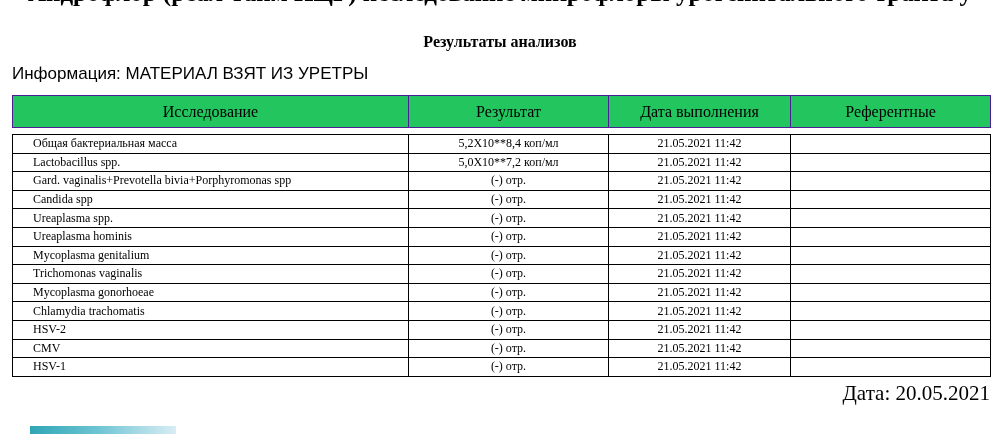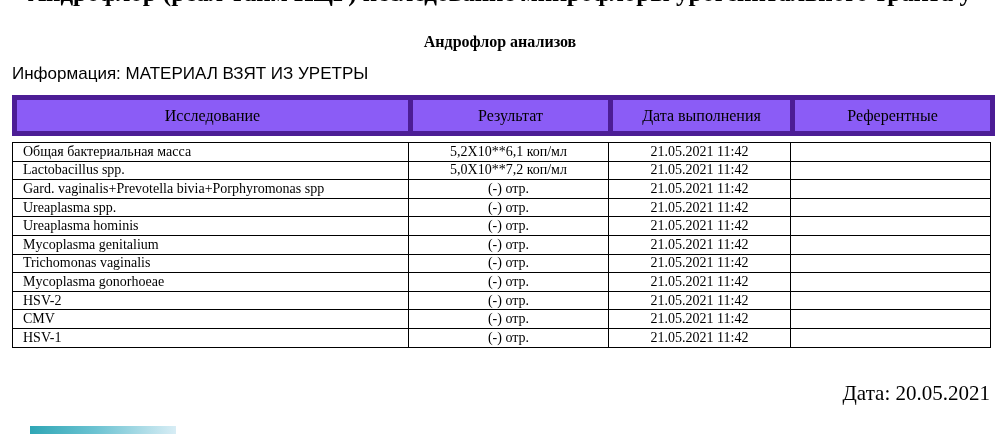--- a/index.html
+++ b/index.html
@@ -30,34 +30,34 @@
     font-family:"Liberation Sans", sans-serif;
     font-size:17px;
   }
   .tbl-wrap{position:absolute;top:95px;left:12px;width:978px;}
   table{border-collapse:collapse;table-layout:fixed;width:978px;}
   col.c1{width:396px;}
   col.c2{width:200px;}
   col.c3{width:182px;}
   col.c4{width:200px;}
   .head-table th{
-    border:5px solid #4c1d95;
+    border:1px solid #4c1d95;
     font-weight:normal;
     font-size:16px;
     height:31px;
     text-align:center;
-    background:#8b5cf6;
+    background:#22c55e;
     padding:0 4px;
   }
   .body-table{margin-top:6px;}
   .body-table td{
     border:1px solid #000;
-    font-size:14px;
+    font-size:12px;
     height:17.6px;
-    padding:0 10px;
+    padding:0 20px;
     overflow:hidden;white-space:nowrap;
   }
   .body-table td.name{text-align:left;}
   .body-table td.result,.body-table td.date{text-align:center;}
   .footer-dates{
     position:absolute;right:10px;top:382px;
     text-align:right;font-size:21px;line-height:22px;
     font-family:"Liberation Serif", serif;
   }
   .logo-strip{
@@ -67,21 +67,21 @@
 </style>
 </head>
 <body>
 
 <div class="page">
 
   <div class="clipped-header">
     <span>Андрофлор (реал-тайм ПЦР) исследование микрофлоры урогенитального тракта у мужчин — д</span>
   </div>
 
-  <div class="doc-title">Андрофлор анализов</div>
+  <div class="doc-title">Результаты анализов</div>
 
   <div class="info-line">Информация: МАТЕРИАЛ ВЗЯТ ИЗ УРЕТРЫ</div>
 
   <div class="tbl-wrap">
     <table class="head-table">
       <colgroup>
           <col class="c1">
           <col class="c2">
           <col class="c3">
           <col class="c4">
@@ -99,32 +99,38 @@
     <table class="body-table">
       <colgroup>
           <col class="c1">
           <col class="c2">
           <col class="c3">
           <col class="c4">
         </colgroup>
       <tbody>
           <tr>
             <td class="name">Общая бактериальная масса</td>
-            <td class="result">5,2X10**6,1 коп/мл</td>
+            <td class="result">5,2X10**8,4 коп/мл</td>
             <td class="date">21.05.2021 11:42</td>
             <td class="ref"></td>
           </tr>
           <tr>
             <td class="name">Lactobacillus spp.</td>
             <td class="result">5,0X10**7,2 коп/мл</td>
             <td class="date">21.05.2021 11:42</td>
             <td class="ref"></td>
           </tr>
           <tr>
             <td class="name">Gard. vaginalis+Prevotella bivia+Porphyromonas spp</td>
+            <td class="result">(-) отр.</td>
+            <td class="date">21.05.2021 11:42</td>
+            <td class="ref"></td>
+          </tr>
+          <tr>
+            <td class="name">Candida spp</td>
             <td class="result">(-) отр.</td>
             <td class="date">21.05.2021 11:42</td>
             <td class="ref"></td>
           </tr>
           <tr>
             <td class="name">Ureaplasma spp.</td>
             <td class="result">(-) отр.</td>
             <td class="date">21.05.2021 11:42</td>
             <td class="ref"></td>
           </tr>
@@ -146,20 +152,26 @@
             <td class="date">21.05.2021 11:42</td>
             <td class="ref"></td>
           </tr>
           <tr>
             <td class="name">Mycoplasma gonorhoeae</td>
             <td class="result">(-) отр.</td>
             <td class="date">21.05.2021 11:42</td>
             <td class="ref"></td>
           </tr>
           <tr>
+            <td class="name">Chlamydia trachomatis</td>
+            <td class="result">(-) отр.</td>
+            <td class="date">21.05.2021 11:42</td>
+            <td class="ref"></td>
+          </tr>
+          <tr>
             <td class="name">HSV-2</td>
             <td class="result">(-) отр.</td>
             <td class="date">21.05.2021 11:42</td>
             <td class="ref"></td>
           </tr>
           <tr>
             <td class="name">CMV</td>
             <td class="result">(-) отр.</td>
             <td class="date">21.05.2021 11:42</td>
             <td class="ref"></td>

